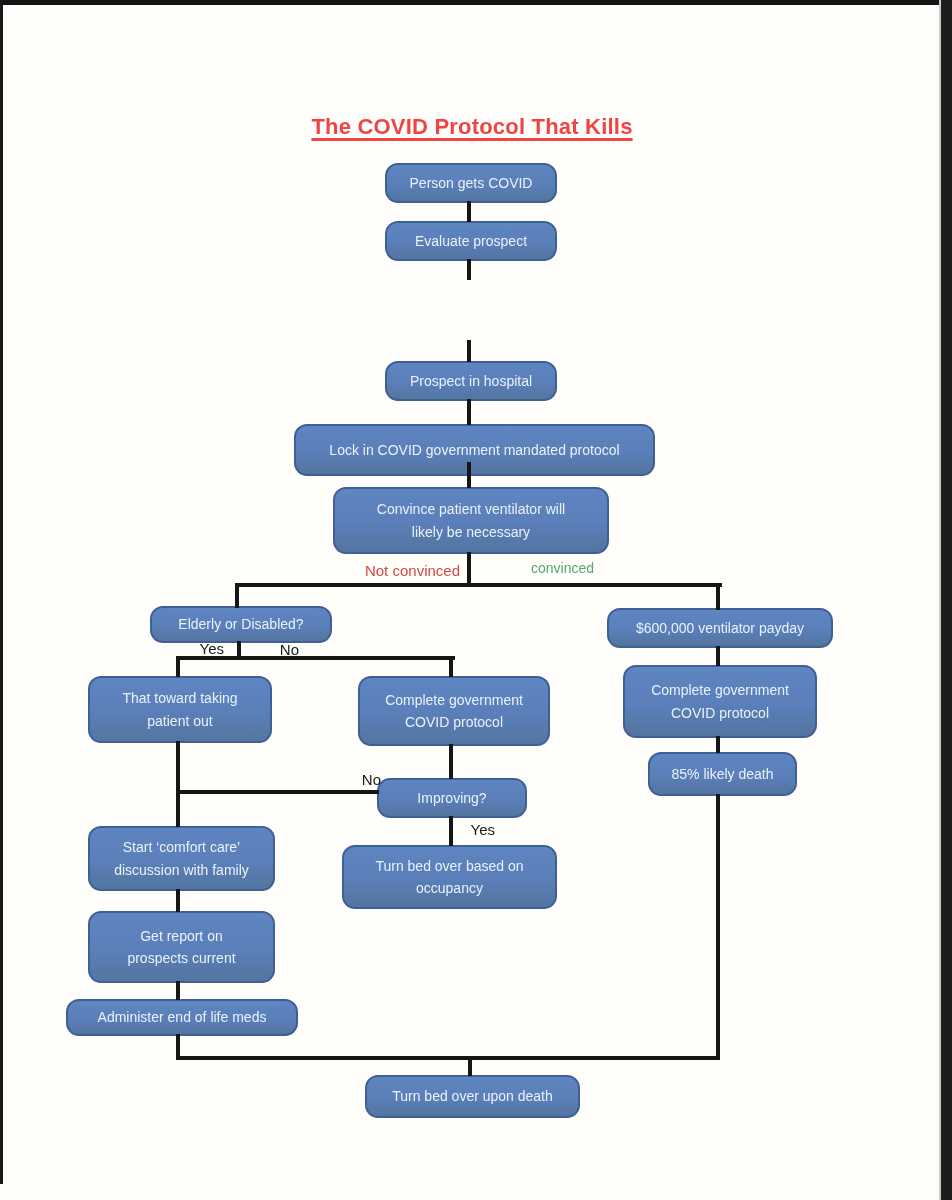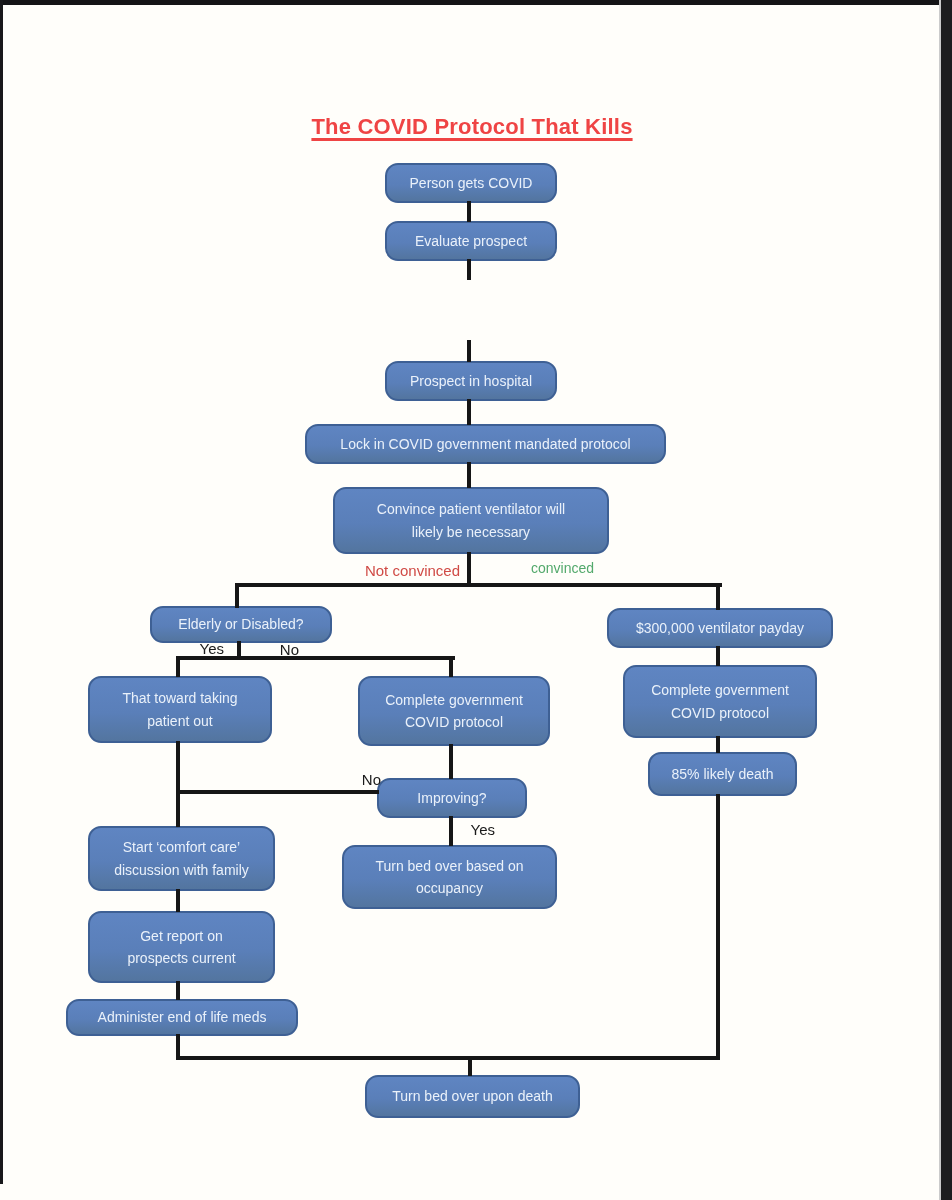--- a/index.html
+++ b/index.html
@@ -61,39 +61,39 @@
 </head>
 <body>
 
 <div id="screen">
 
   <div class="title">The COVID Protocol That Kills</div>
 
   <div class="box" style="left:385px; top:163px; width:172px; height:40px;">Person gets COVID</div>
   <div class="box" style="left:385px; top:221px; width:172px; height:40px;">Evaluate prospect</div>
   <div class="box" style="left:385px; top:361px; width:172px; height:40px;">Prospect in hospital</div>
-  <div class="box" style="left:305px; top:424px; width:361px; height:40px;">Lock in COVID government mandated protocol</div>
+  <div class="box" style="left:294px; top:424px; width:361px; height:52px;">Lock in COVID government mandated protocol</div>
   <div class="box" style="left:333px; top:487px; width:276px; height:67px;">Convince patient ventilator will
 likely be necessary</div>
 
   <div class="box" style="left:150px; top:606px; width:182px; height:37px;">Elderly or Disabled?</div>
   <div class="box" style="left:88px; top:676px; width:184px; height:67px;">That toward taking
 patient out</div>
   <div class="box" style="left:358px; top:676px; width:192px; height:70px;">Complete government
 COVID protocol</div>
   <div class="box" style="left:377px; top:778px; width:150px; height:40px;">Improving?</div>
   <div class="box" style="left:342px; top:845px; width:215px; height:64px;">Turn bed over based on
 occupancy</div>
   <div class="box" style="left:88px; top:826px; width:187px; height:65px;">Start ‘comfort care’
 discussion with family</div>
   <div class="box" style="left:88px; top:911px; width:187px; height:72px;">Get report on
 prospects current</div>
   <div class="box" style="left:66px; top:999px; width:232px; height:37px;">Administer end of life meds</div>
 
-  <div class="box" style="left:607px; top:608px; width:226px; height:40px;">$300,000 ventilator payday</div>
+  <div class="box" style="left:607px; top:608px; width:226px; height:40px;">$600,000 ventilator payday</div>
   <div class="box" style="left:623px; top:665px; width:194px; height:73px;">Complete government
 COVID protocol</div>
   <div class="box" style="left:648px; top:752px; width:149px; height:44px;">85% likely death</div>
 
   <div class="box" style="left:365px; top:1075px; width:215px; height:43px;">Turn bed over upon death</div>
 
   <div class="line" style="left:467px; top:201px; width:4px; height:21px;"></div>
   <div class="line" style="left:467px; top:259px; width:4px; height:21px;"></div>
   <div class="line" style="left:467px; top:340px; width:4px; height:22px;"></div>
   <div class="line" style="left:467px; top:399px; width:4px; height:26px;"></div>

